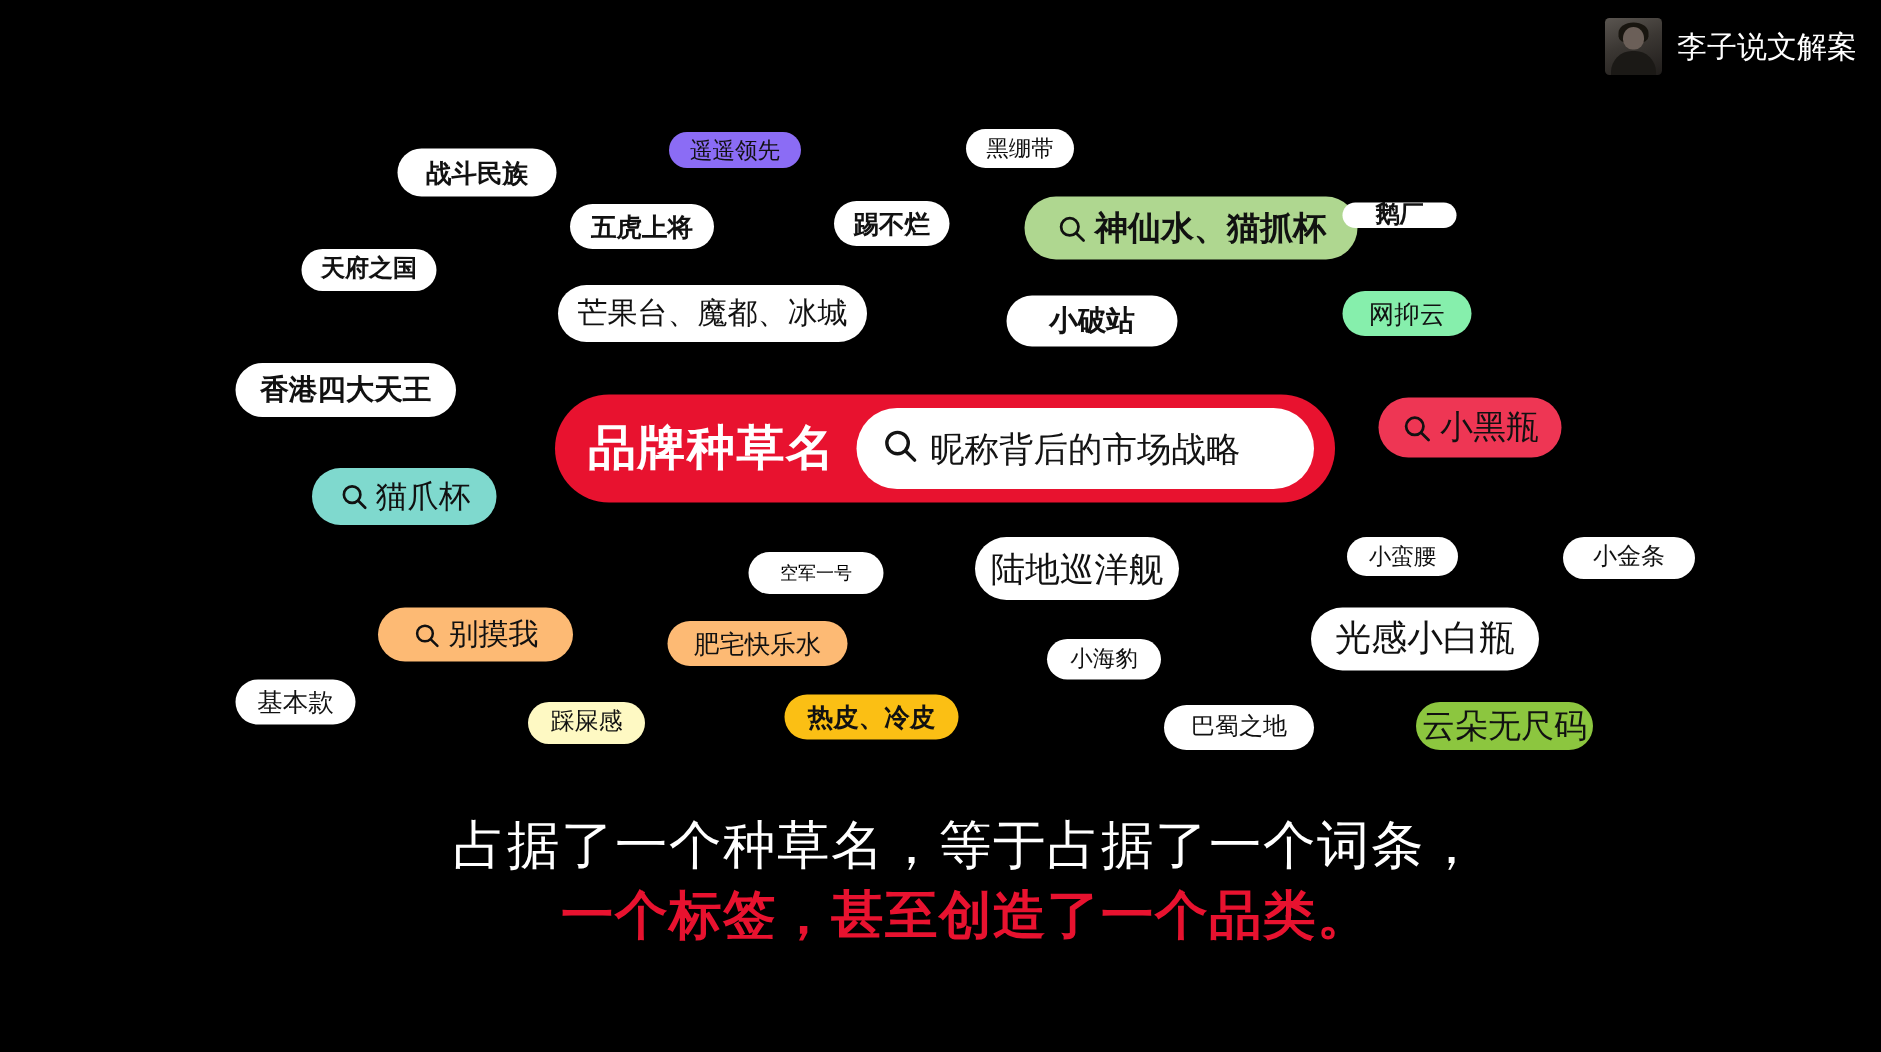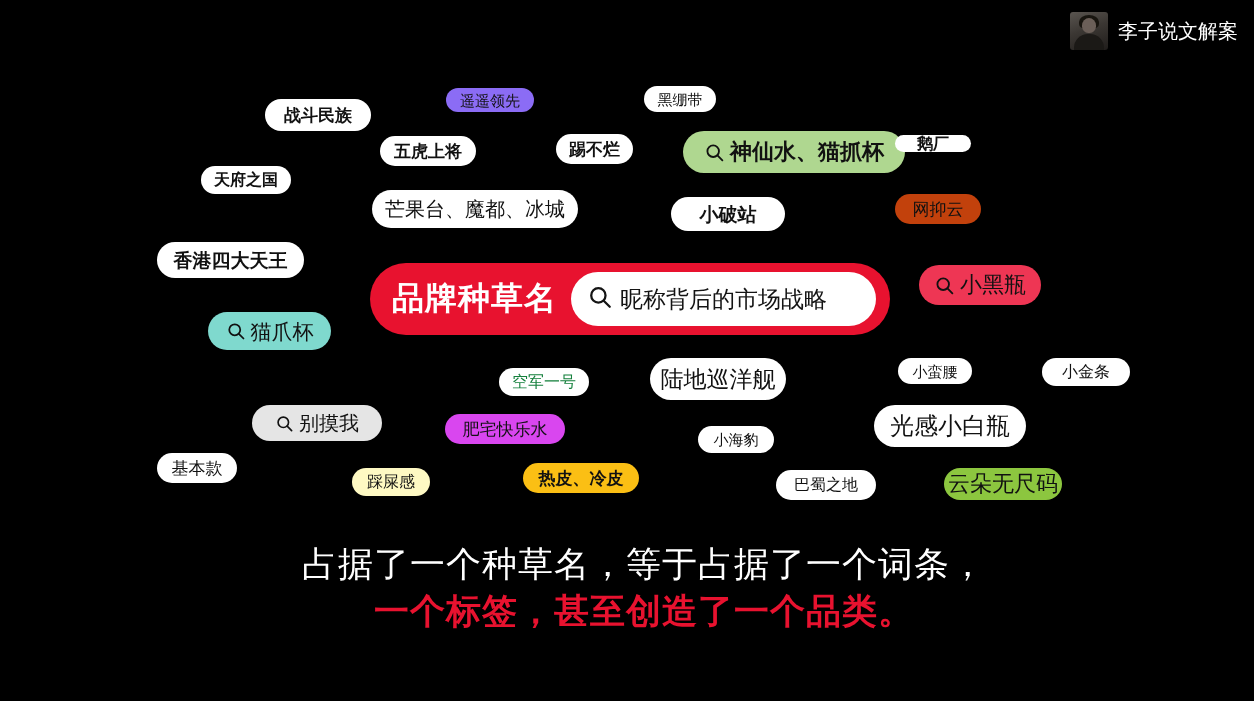--- a/index.html
+++ b/index.html
@@ -217,21 +217,21 @@
       </div>
       <div class="tag" style="left: 201px; top: 104px; width: 90px; height: 28px; font-size: 16px; background: rgb(255, 255, 255); color: rgb(17, 17, 17); font-weight: bold;">
         <span class="label">天府之国</span>
       </div>
       <div class="tag" style="left: 372px; top: 128px; width: 206px; height: 38px; font-size: 20px; background: rgb(255, 255, 255); color: rgb(17, 17, 17); font-weight: normal;">
         <span class="label">芒果台、魔都、冰城</span>
       </div>
       <div class="tag" style="left: 671px; top: 135px; width: 114px; height: 34px; font-size: 19px; background: rgb(255, 255, 255); color: rgb(17, 17, 17); font-weight: bold;">
         <span class="label">小破站</span>
       </div>
-      <div class="tag" style="left: 895px; top: 132px; width: 86px; height: 30px; font-size: 17px; background: #c2410c; color: rgb(17, 17, 17); font-weight: normal;">
+      <div class="tag" style="left: 895px; top: 132px; width: 86px; height: 30px; font-size: 17px; background: #86efac; color: rgb(17, 17, 17); font-weight: normal;">
         <span class="label">网抑云</span>
       </div>
       <div class="tag" style="left: 157px; top: 180px; width: 147px; height: 36px; font-size: 19px; background: rgb(255, 255, 255); color: rgb(17, 17, 17); font-weight: bold;">
         <span class="label">香港四大天王</span>
       </div>
       <div class="tag" style="left: 919px; top: 203px; width: 122px; height: 40px; font-size: 22px; background: rgb(238, 54, 84); color: rgb(17, 17, 17); font-weight: normal;">
         <span>
           <svg width="21" height="21" viewBox="0 0 24 24" fill="none" stroke="#111111" stroke-width="2.1" stroke-linecap="round">
             <circle cx="10.5" cy="10.5" r="6.6"></circle>
             <line x1="15.4" y1="15.4" x2="21" y2="21"></line>
@@ -241,42 +241,42 @@
       </div>
       <div class="tag" style="left: 208px; top: 250px; width: 123px; height: 38px; font-size: 21px; background: rgb(127, 217, 206); color: rgb(17, 17, 17); font-weight: normal;">
         <span>
           <svg width="20" height="20" viewBox="0 0 24 24" fill="none" stroke="#111111" stroke-width="2.1" stroke-linecap="round">
             <circle cx="10.5" cy="10.5" r="6.6"></circle>
             <line x1="15.4" y1="15.4" x2="21" y2="21"></line>
           </svg>
         </span>
         <span class="label">猫爪杯</span>
       </div>
-      <div class="tag" style="left: 499px; top: 306px; width: 90px; height: 28px; font-size: 16px; background: rgb(255, 255, 255); color: #15803d; font-weight: normal;">
+      <div class="tag" style="left: 499px; top: 306px; width: 90px; height: 28px; font-size: 12px; background: rgb(255, 255, 255); color: #000000; font-weight: normal;">
         <span class="label">空军一号</span>
       </div>
       <div class="tag" style="left: 650px; top: 296px; width: 136px; height: 42px; font-size: 23px; background: rgb(255, 255, 255); color: rgb(17, 17, 17); font-weight: normal;">
         <span class="label">陆地巡洋舰</span>
       </div>
       <div class="tag" style="left: 898px; top: 296px; width: 74px; height: 26px; font-size: 15px; background: rgb(255, 255, 255); color: rgb(17, 17, 17); font-weight: normal;">
         <span class="label">小蛮腰</span>
       </div>
       <div class="tag" style="left: 1042px; top: 296px; width: 88px; height: 28px; font-size: 16px; background: rgb(255, 255, 255); color: rgb(17, 17, 17); font-weight: normal;">
         <span class="label">小金条</span>
       </div>
-      <div class="tag" style="left: 252px; top: 343px; width: 130px; height: 36px; font-size: 20px; background: #e5e5e5; color: rgb(17, 17, 17); font-weight: normal; justify-content: center;">
+      <div class="tag" style="left: 252px; top: 343px; width: 130px; height: 36px; font-size: 20px; background: #fdba74; color: rgb(17, 17, 17); font-weight: normal; justify-content: center;">
         <span>
           <svg width="19" height="19" viewBox="0 0 24 24" fill="none" stroke="#111111" stroke-width="2.1" stroke-linecap="round">
             <circle cx="10.5" cy="10.5" r="6.6"></circle>
             <line x1="15.4" y1="15.4" x2="21" y2="21"></line>
           </svg>
         </span>
         <span class="label">别摸我</span>
       </div>
-      <div class="tag" style="left: 445px; top: 352px; width: 120px; height: 30px; font-size: 17px; background: #d946ef; color: rgb(17, 17, 17); font-weight: normal;">
+      <div class="tag" style="left: 445px; top: 352px; width: 120px; height: 30px; font-size: 17px; background: #fdba74; color: rgb(17, 17, 17); font-weight: normal;">
         <span class="label">肥宅快乐水</span>
       </div>
       <div class="tag" style="left: 874px; top: 343px; width: 152px; height: 42px; font-size: 24px; background: rgb(255, 255, 255); color: rgb(17, 17, 17); font-weight: normal;">
         <span class="label">光感小白瓶</span>
       </div>
       <div class="tag" style="left: 698px; top: 364px; width: 76px; height: 27px; font-size: 15px; background: rgb(255, 255, 255); color: rgb(17, 17, 17); font-weight: normal; text-align: center;">
         <span class="label">小海豹</span>
       </div>
       <div class="tag" style="left: 157px; top: 391px; width: 80px; height: 30px; font-size: 17px; background: rgb(255, 255, 255); color: rgb(17, 17, 17); font-weight: normal;">
         <span class="label">基本款</span>

